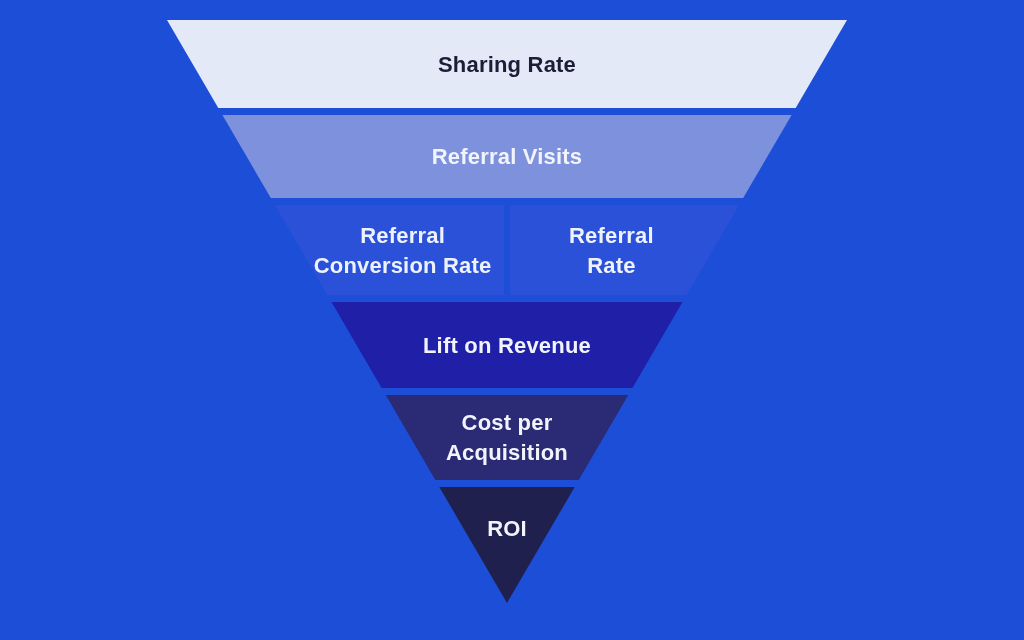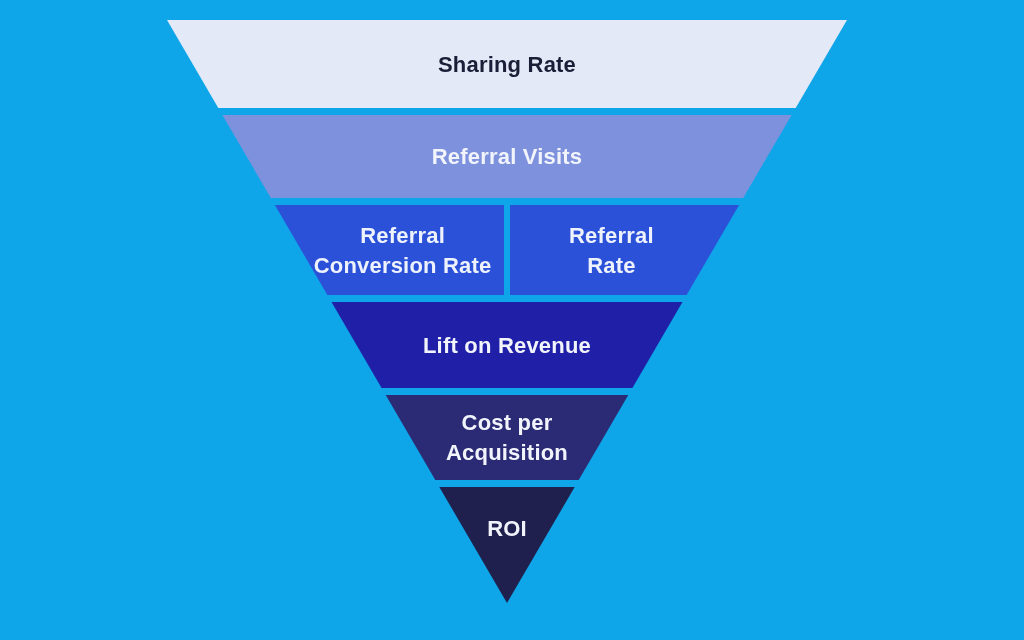--- a/index.html
+++ b/index.html
@@ -8,21 +8,21 @@
     width: 1024px;
     height: 640px;
     background: #ffffff;
     overflow: hidden;
     font-family: "Liberation Sans", sans-serif;
   }
   .stage {
     position: relative;
     width: 1024px;
     height: 640px;
-    background: #0ea5e9;
+    background: #1d4ed8;
   }
   svg {
     display: block;
   }
   .seg-label {
     font-family: "Liberation Sans", "DejaVu Sans", sans-serif;
     font-weight: 700;
     font-size: 22px;
     text-anchor: middle;
     letter-spacing: 0.2px;

